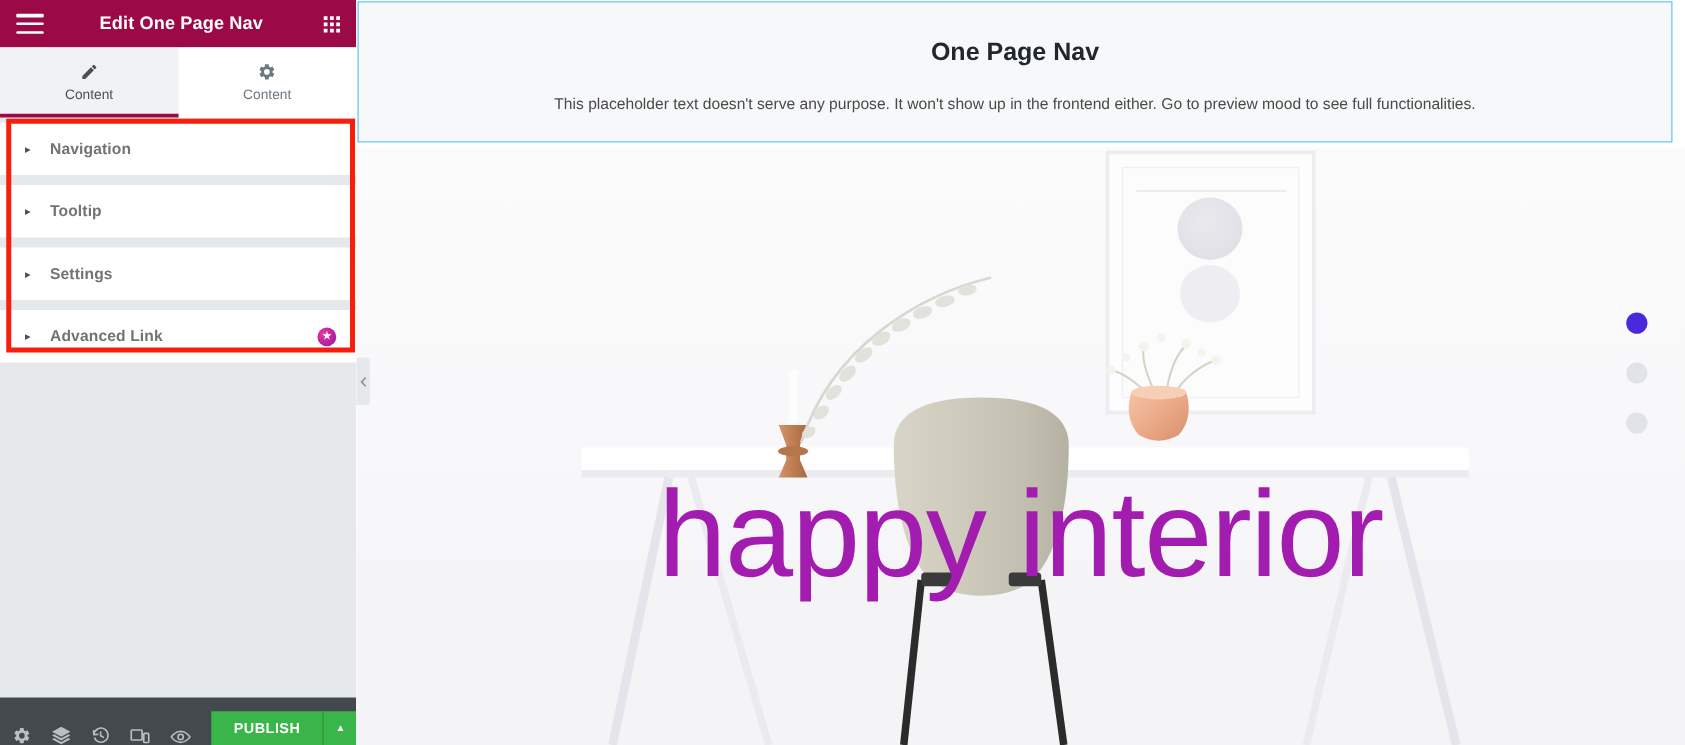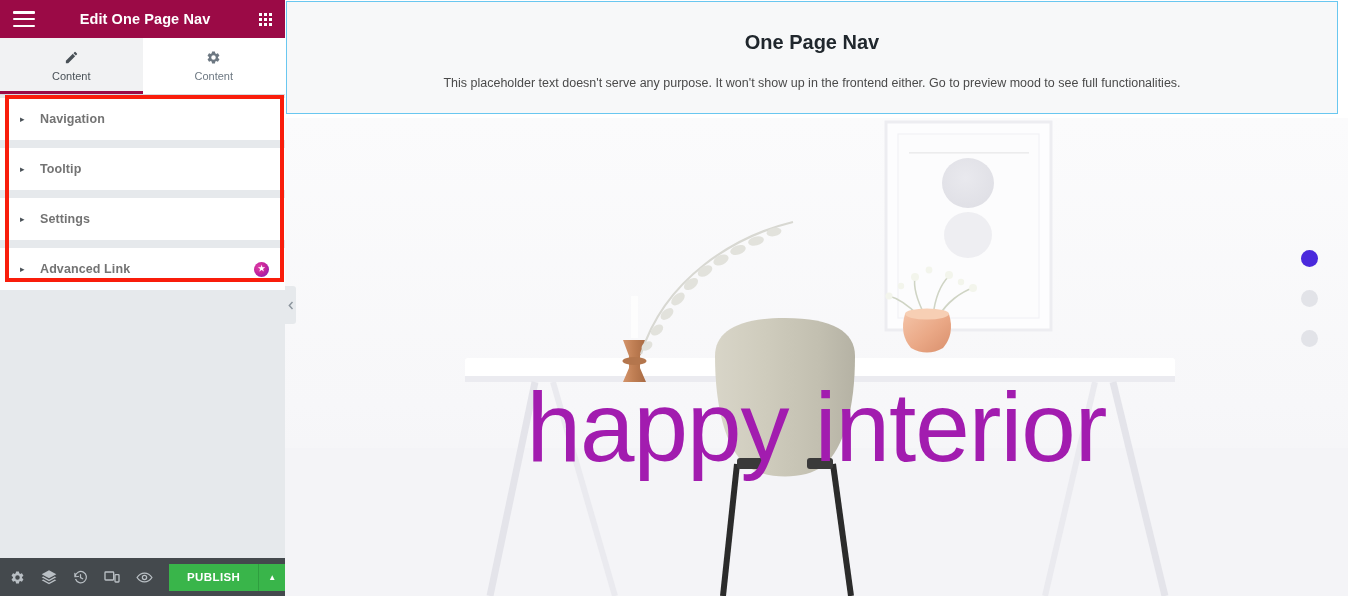--- a/index.html
+++ b/index.html
@@ -57,21 +57,21 @@
     background: radial-gradient(circle at 35% 35%, #e03fa8 0%, #c5249b 45%, #7a1fb8 100%);
     display: flex; align-items: center; justify-content: center; }
   .pro-badge span { color: #fff; font-size: 8px; font-weight: bold; line-height: 1; }
 
   #redbox {
     position: absolute; left: 5px; top: 0px; width: 279px; height: 187px;
     border: 4px solid #f91d0b; pointer-events: none; z-index: 5;
   }
 
   #panel-footer {
-    height: 38px; background: #44494d; display: flex; align-items: center;
+    height: 38px; background: #44494d; display: flex; align-items: flex-end;
     padding: 0 10px; gap: 16px; flex: 0 0 38px;
   }
   .foot-icon { color: #b9bfc4; cursor: pointer; display: flex; align-items: center; }
   #publish-group { margin-left: auto; display: flex; height: 27px; }
   #publish-btn { background: #39b54a; color: #fff; font-size: 11.5px; font-weight: bold;
     letter-spacing: .4px; padding: 0 18px; display: flex; align-items: center;
     cursor: pointer; border: none; font-family: inherit; }
   #publish-caret { background: #39b54a; border-left: 1px solid #2f9e3f; width: 27px;
     display: flex; align-items: center; justify-content: center; cursor: pointer;
     color: #fff; font-size: 8px; }

